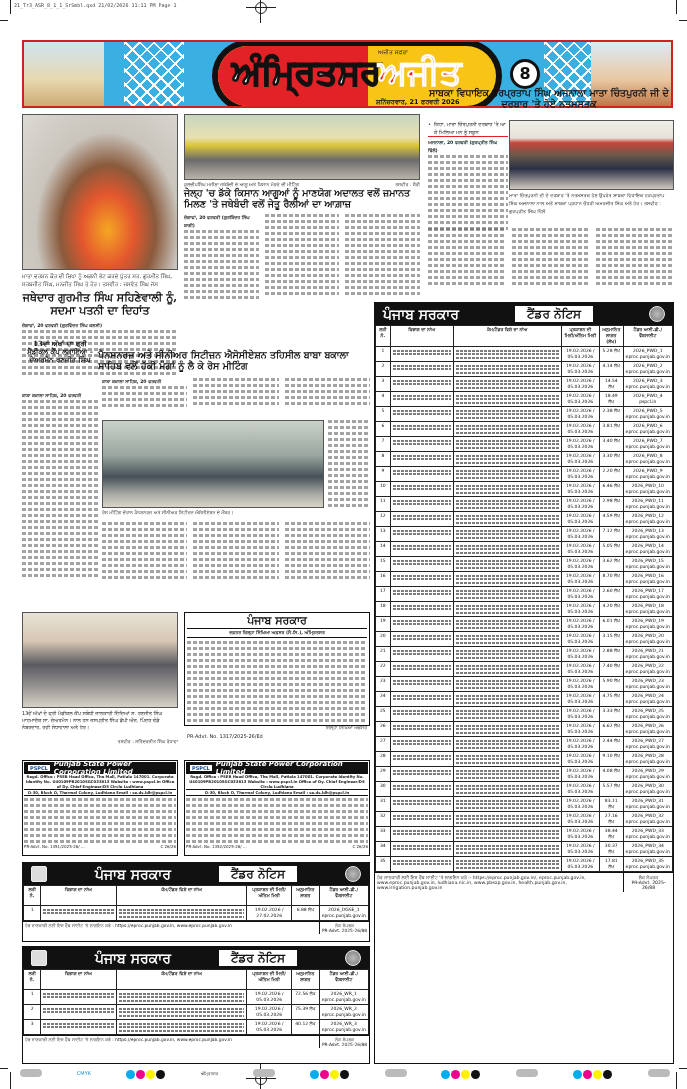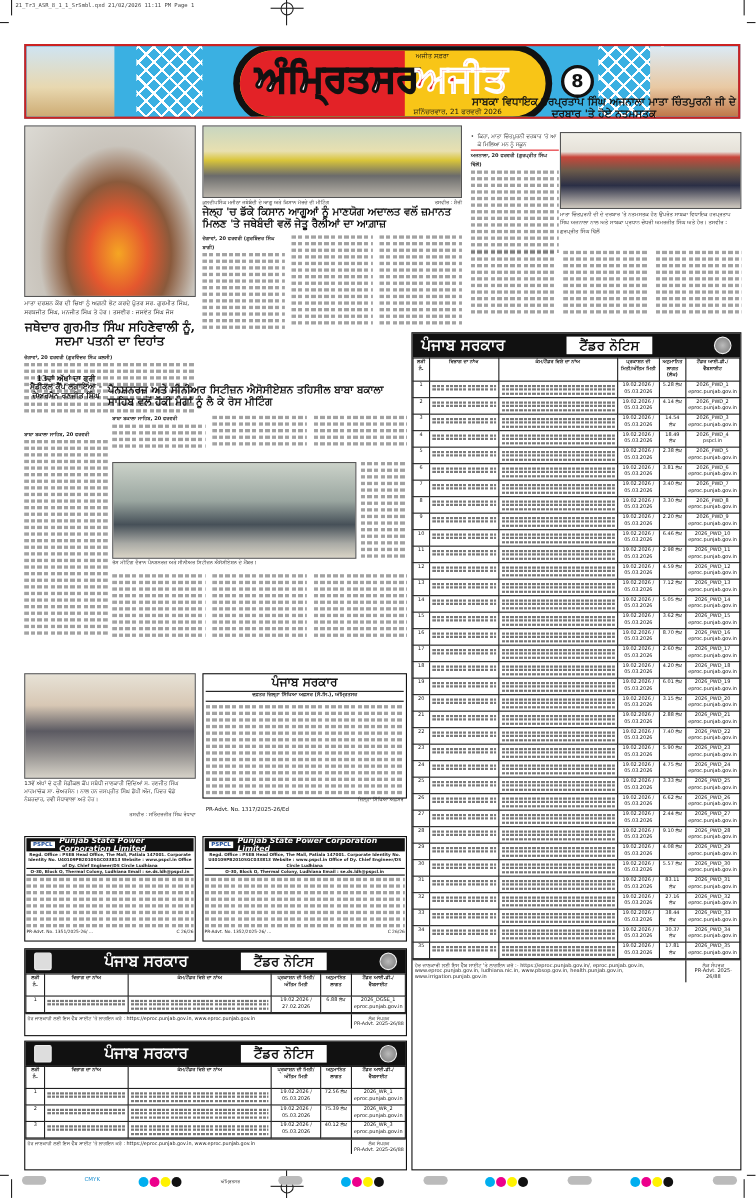--- a/index.html
+++ b/index.html
@@ -13,21 +13,21 @@
 .crop{background:#222}
 .masthead{left:22px;top:40px;width:651px;height:68px;border:2px solid #c22;background:#3ab0e2;overflow:hidden}
 .mh-left{left:0;top:0;width:80px;height:68px;background:linear-gradient(#cfe4f2,#e8d8b0 55%,#c9a46a)}
 .mh-right{right:0;top:0;width:80px;height:68px;background:linear-gradient(#dbeaf5,#e9c9a3 55%,#b86b3b)}
 .pattern{top:0;height:68px;width:60px;background:repeating-linear-gradient(45deg,transparent 0 8px,#fff 8px 10px),repeating-linear-gradient(-45deg,transparent 0 8px,#fff 8px 10px)}
 .pill{left:188px;top:-2px;width:290px;height:72px;border:6px solid #111;border-radius:40px;overflow:hidden;background:#f8c517}
 .pill-red{position:absolute;left:0;top:0;width:150px;height:100%;background:#e32227}
 .pill-title1{position:absolute;left:14px;top:6px;font-size:34px;font-weight:bold;color:#fff;-webkit-text-stroke:1.5px #111;font-family:"DejaVu Serif",serif}
 .pill-title2{position:absolute;left:160px;top:6px;font-size:34px;font-weight:bold;color:#e32227;-webkit-text-stroke:1px #fff;font-family:"DejaVu Serif",serif}
 .pill-sub{position:absolute;left:160px;top:2px;font-size:6px;color:#111}
-.pill-date{position:absolute;left:158px;top:52px;font-size:6.5px;color:#111;font-weight:normal}
+.pill-date{position:absolute;left:158px;top:52px;font-size:6.5px;color:#111;font-weight:bold}
 .pagecircle{left:486px;top:17px;width:30px;height:30px;border:3px solid #111;border-radius:50%;background:#fff;font-size:16px;font-weight:bold;text-align:center;line-height:24px}
 .photo{border:1px solid #555}
 .p-fire{background:radial-gradient(ellipse at 55% 75%,#f5a623 0,#e4572e 22%,#8a5a3c 40%,#c9c4bc 60%,#dcdad4 100%)}
 .p-farm{background:linear-gradient(#c8d6c0,#e8e0b0 35%,#d9c53a 48%,#6b6b6b 70%,#b9b4aa)}
 .p-group{background:linear-gradient(#e7e2d6,#d7c7b4 30%,#5b5a62 55%,#8e8b8a 75%,#d6d2c8)}
 .p-seniors{background:linear-gradient(#cbd2c9,#9aa6a0 40%,#465058 65%,#a9aaa5 85%,#d9d4c6)}
 .p-doctors{background:linear-gradient(#f0efe8,#e6e1d8 25%,#c9463a 32%,#6b5a4a 50%,#2b2f46 70%,#d0c9bf)}
 .cap{font-size:5.5px;line-height:8px;color:#222}
 .headline{font-family:"DejaVu Serif",serif;font-weight:bold;color:#111;line-height:1.15}
 .cols{display:flex;gap:6px}

